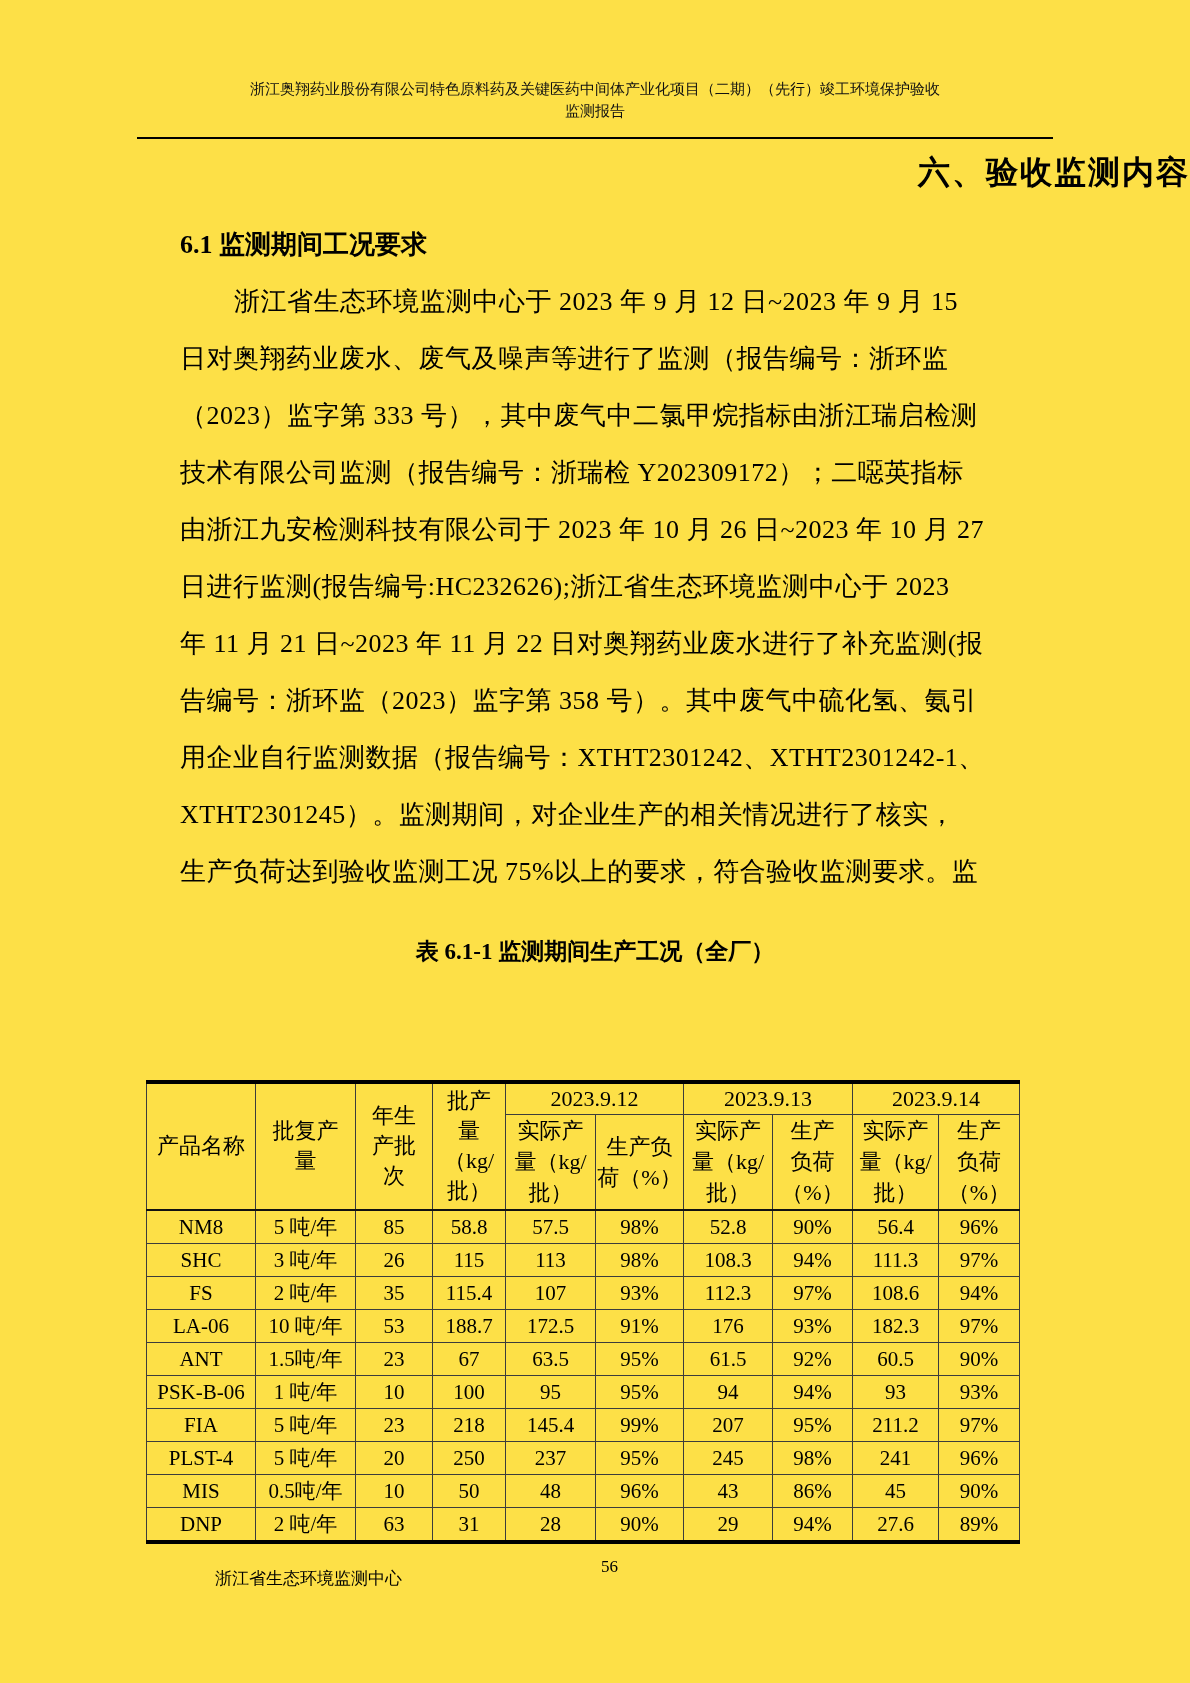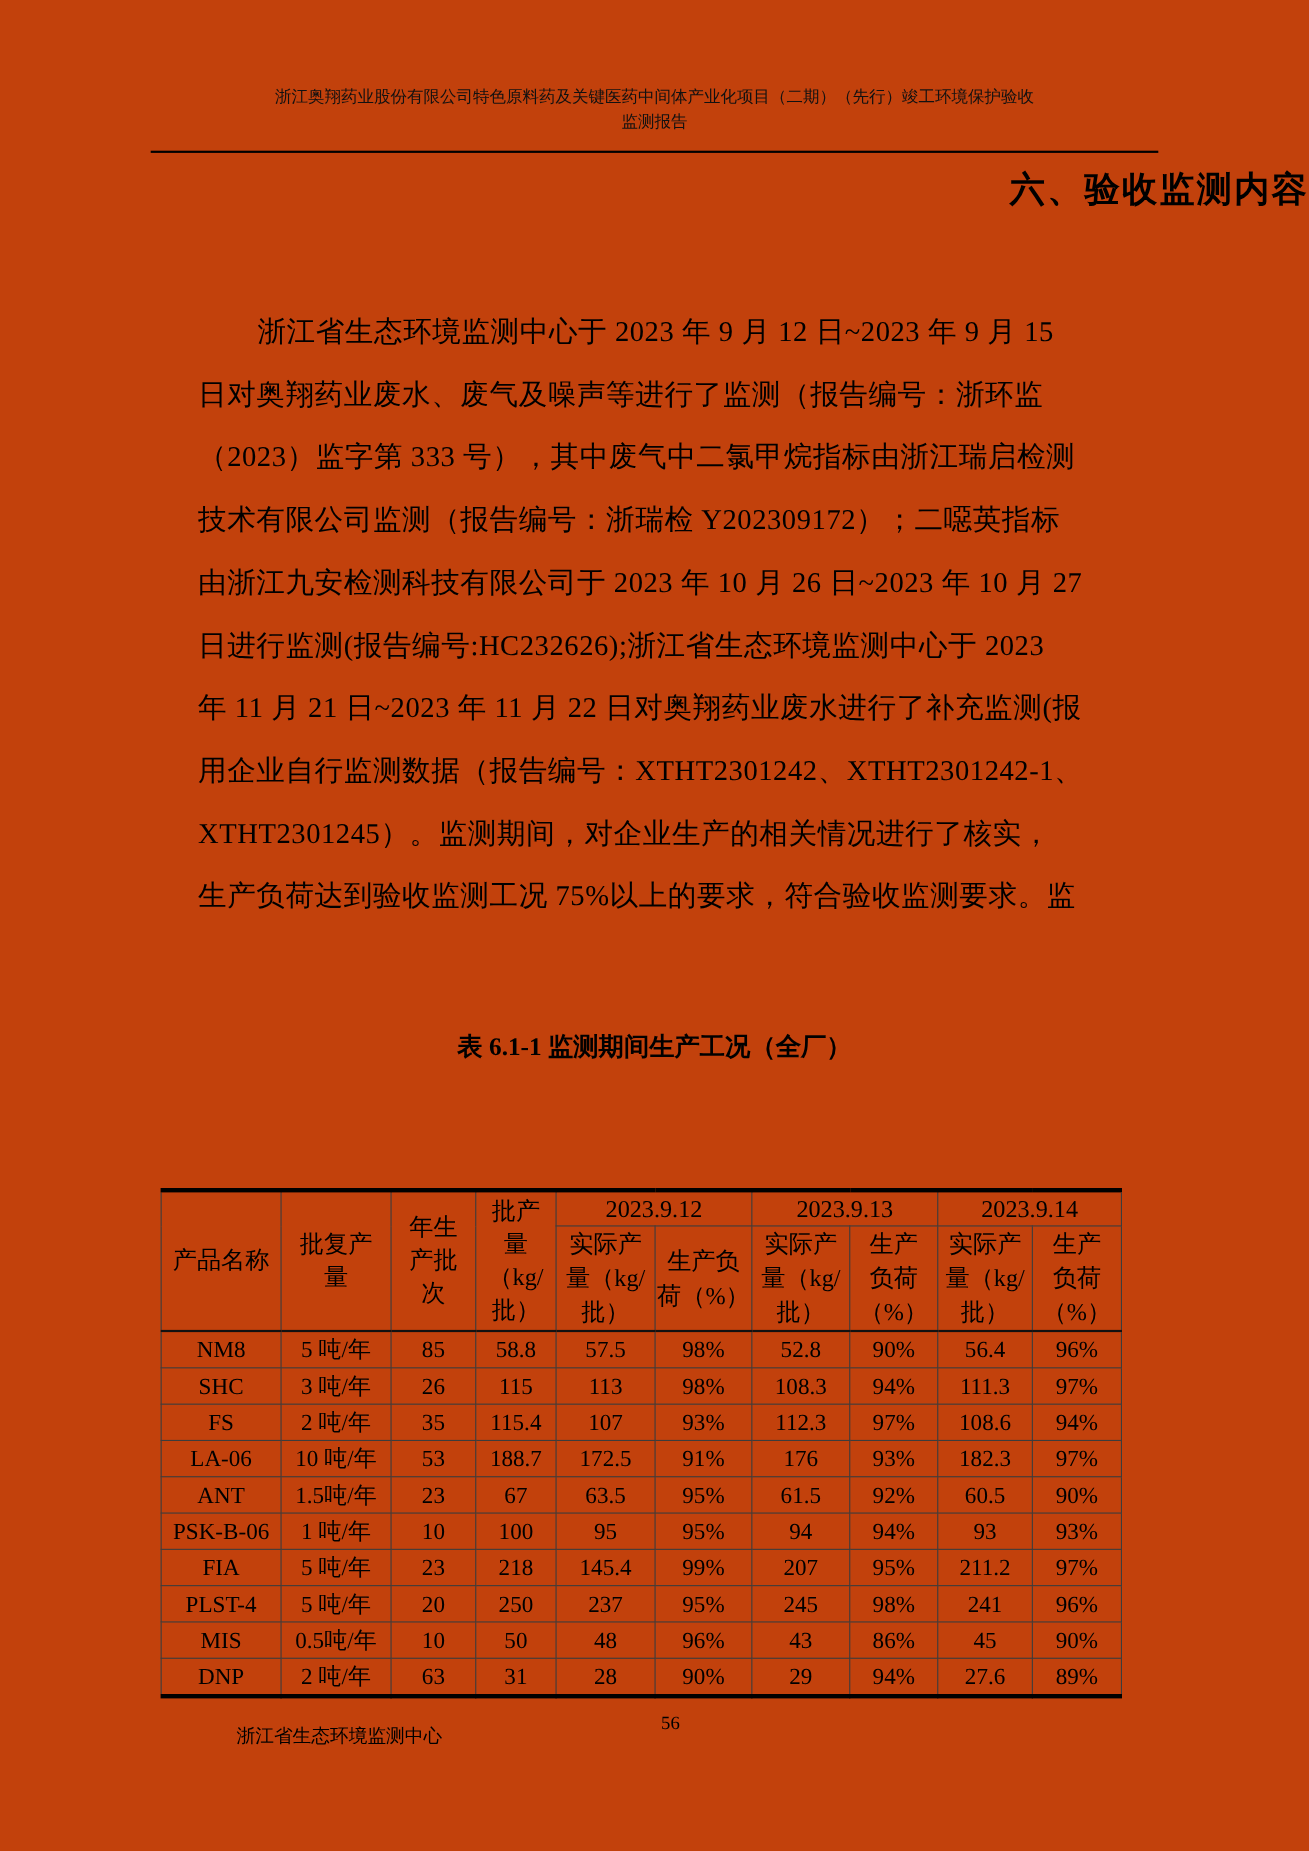--- a/index.html
+++ b/index.html
@@ -1,20 +1,20 @@
 <!DOCTYPE html>
 <html><head>
 <meta charset="utf-8">
 <style>
   html,body{margin:0;padding:0;background:#888;}
   .page{
     position:relative;
     width:1190px;height:1683px;
     margin:0 auto;
-    background:#c2410c;
+    background:#fde047;
     font-family:"Liberation Serif","DejaVu Serif",serif;
     color:#000;
     overflow:hidden;
   }
   
   .running-header{
     position:absolute;top:78px;left:137px;width:916px;
     text-align:center;font-size:15px;line-height:22px;color:#111;
   }
   .header-rule{
@@ -83,29 +83,31 @@
 
   <div class="running-header">
     <div>浙江奥翔药业股份有限公司特色原料药及关键医药中间体产业化项目（二期）（先行）竣工环境保护验收</div>
     <div>监测报告</div>
   </div>
 
   <div class="header-rule"></div>
 
   <div class="chapter-title">六、验收监测内容</div>
 
+  <div class="section-heading">6.1 监测期间工况要求</div>
 
   <div class="paragraph" id="paragraph-lines">
       <div class="body-line first">浙江省生态环境监测中心于 2023 年 9 月 12 日~2023 年 9 月 15</div>
       <div class="body-line">日对奥翔药业废水、废气及噪声等进行了监测（报告编号：浙环监</div>
       <div class="body-line">（2023）监字第 333 号），其中废气中二氯甲烷指标由浙江瑞启检测</div>
       <div class="body-line">技术有限公司监测（报告编号：浙瑞检 Y202309172）；二噁英指标</div>
       <div class="body-line">由浙江九安检测科技有限公司于 2023 年 10 月 26 日~2023 年 10 月 27</div>
       <div class="body-line">日进行监测(报告编号:HC232626);浙江省生态环境监测中心于 2023</div>
       <div class="body-line">年 11 月 21 日~2023 年 11 月 22 日对奥翔药业废水进行了补充监测(报</div>
+      <div class="body-line">告编号：浙环监（2023）监字第 358 号）。其中废气中硫化氢、氨引</div>
       <div class="body-line">用企业自行监测数据（报告编号：XTHT2301242、XTHT2301242-1、</div>
       <div class="body-line">XTHT2301245）。监测期间，对企业生产的相关情况进行了核实，</div>
       <div class="body-line">生产负荷达到验收监测工况 75%以上的要求，符合验收监测要求。监</div>
     </div>
 
   <div class="table-caption">表 6.1-1  监测期间生产工况（全厂）</div>
 
   <table class="prod-table">
     <colgroup>
       <col style="width:109px">

